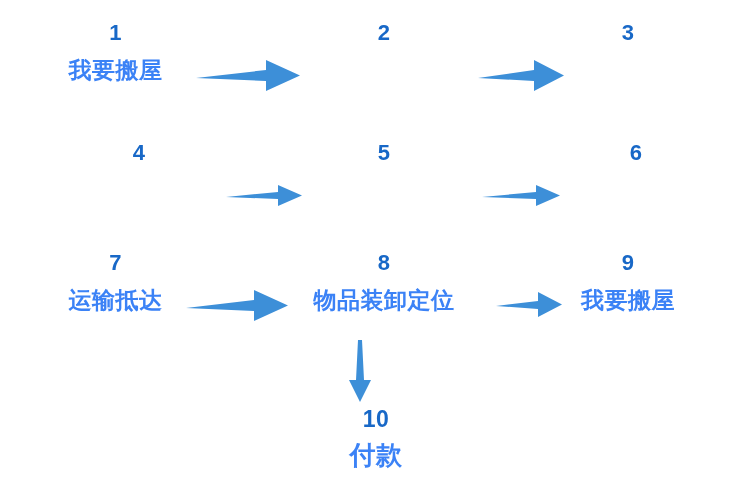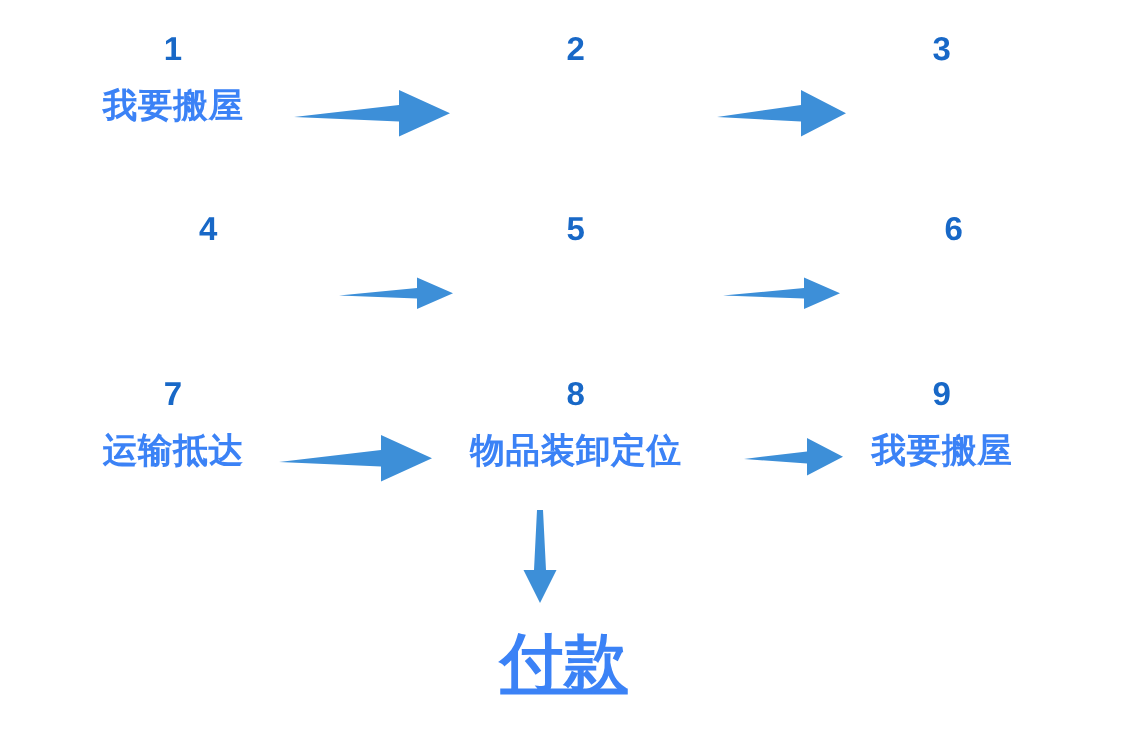--- a/index.html
+++ b/index.html
@@ -44,23 +44,22 @@
     line-height: 1.15;
     margin-top: 13px;
     letter-spacing: 0.5px;
   }
 
   
   .step.final .step-number {
     font-size: 23px;
   }
   .step.final .step-label {
-    font-size: 42px;
+    font-size: 26px;
     margin-top: 10px;
-    text-decoration: underline;
   }
 
   
   .arrow {
     position: absolute;
     display: block;
   }
   .arrow svg {
     display: block;
     overflow: visible;
@@ -147,16 +146,17 @@
     <span class="step-label">我要搬屋</span>
   </div>
 
   <span class="arrow" style="left: 345px; top: 340px;">
     <svg width="30" height="62" viewBox="0 0 30 62" aria-hidden="true">
       <path d="M13 0 L17 0 L19 40 L26 40 L15 62 L4 40 L11 40 Z" fill="#3d8fd8"></path>
     </svg>
   </span>
 
   <div class="step final" style="left: 300px; top: 408px; width: 152px;">
+    <span class="step-number">10</span>
     <span class="step-label">付款</span>
   </div>
 
 </div>
 
 </body></html>

